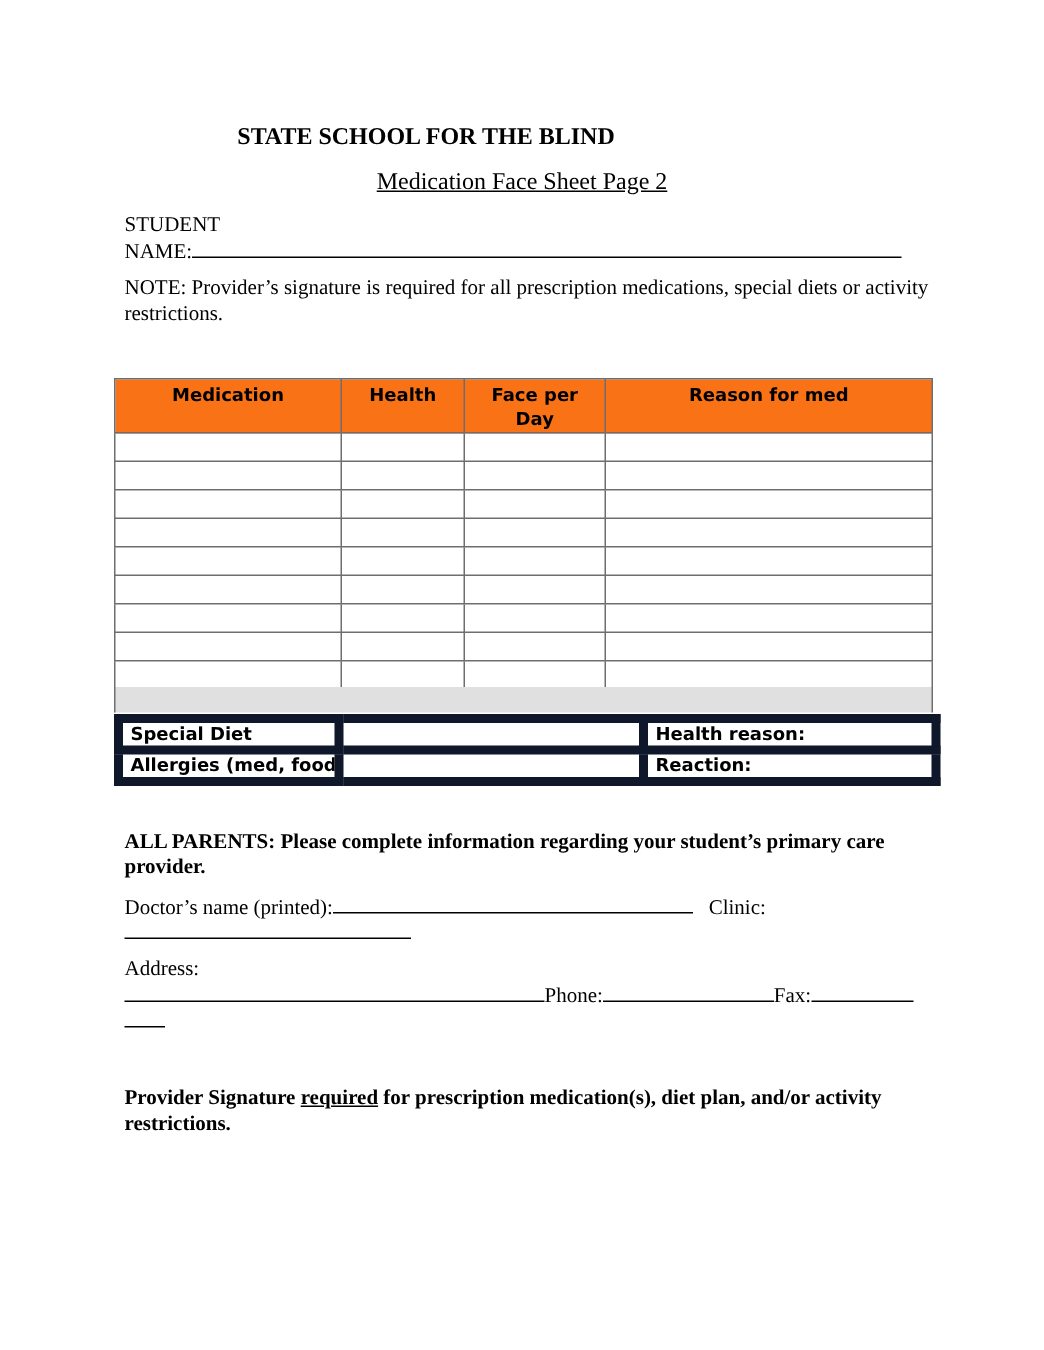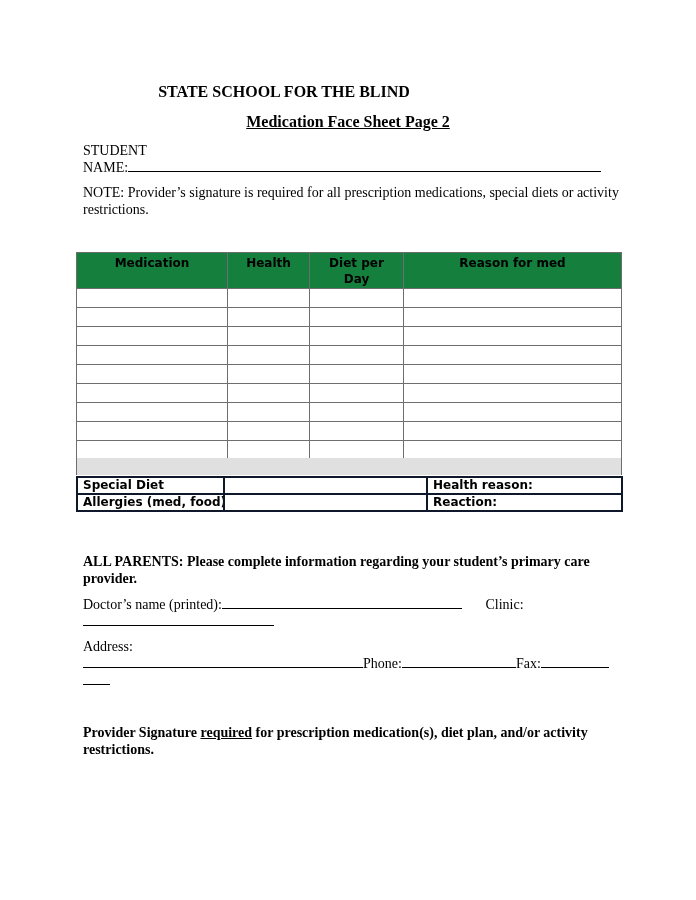--- a/index.html
+++ b/index.html
@@ -1,33 +1,33 @@
 <!DOCTYPE html>
 <html><head>
 <meta charset="utf-8">
 <style>
   html, body { margin:0; padding:0; background:#ffffff; }
   body { width:696px; height:900px; position:relative; overflow:hidden;
          font-family:"Liberation Serif", "DejaVu Serif", serif; color:#000; }
   .abs { position:absolute; }
   .title { left:0; width:568px; text-align:center; font-weight:bold; font-size:16px; }
-  .subtitle { left:0; width:696px; text-align:center; font-weight:bold; font-size:16px; }
+  .subtitle { left:0; width:696px; text-align:center; font-weight:normal; font-size:16px; }
   .subtitle span { text-decoration:underline; }
   .txt { font-size:14px; line-height:17px; }
   .bold { font-weight:bold; }
   .uline { display:inline-block; border-bottom:1px solid #000; height:12px; vertical-align:baseline; }
   table.med { position:absolute; left:76px; top:252px; width:545px; border-collapse:collapse; table-layout:fixed;
               font-family:"DejaVu Sans", "Liberation Sans", sans-serif; }
   table.med td, table.med th { border:1px solid #6e6e6e; padding:0; }
-  table.med th { background:#15803d; height:33px; font-size:12px; font-weight:bold; vertical-align:top;
+  table.med th { background:#f97316; height:33px; font-size:12px; font-weight:bold; vertical-align:top;
                  text-align:center; line-height:16px; padding-top:2px; }
   table.med td { height:18px; }
   table.low { position:absolute; left:76px; top:476px; width:545px; border-collapse:collapse; table-layout:fixed;
               font-family:"DejaVu Sans", "Liberation Sans", sans-serif; }
-  table.low td { border:2px solid #0f172a; height:15px; font-size:12px; font-weight:bold; padding:0 0 0 5px; line-height:15px; white-space:nowrap; overflow:hidden; }
+  table.low td { border:6px solid #0f172a; height:15px; font-size:12px; font-weight:bold; padding:0 0 0 5px; line-height:15px; white-space:nowrap; overflow:hidden; }
   .band { position:absolute; left:76px; top:458px; width:544px; height:17px; background:#e0e0e0;
           border-left:1px solid #6e6e6e; border-right:1px solid #6e6e6e; }
 </style>
 </head>
 <body>
 
 <div class="abs title" style="top:83px;">STATE SCHOOL FOR THE BLIND</div>
 <div class="abs subtitle" style="top:113px;"><span>Medication Face Sheet Page 2</span></div>
 
 <div class="abs txt" style="left:83px; top:142px;">STUDENT</div>
@@ -42,21 +42,21 @@
   <colgroup>
     <col style="width:151px">
       <col style="width:82px">
       <col style="width:94px">
       <col style="width:218px">
   </colgroup>
   <thead>
     <tr>
       <th>Medication</th>
       <th>Health</th>
-      <th><span>Diet per</span><br><span>Day</span></th>
+      <th><span>Face per</span><br><span>Day</span></th>
       <th>Reason for med</th>
     </tr>
   </thead>
   <tbody>
     <tr>
         <td></td>
         <td></td>
         <td></td>
         <td></td>
       </tr>
@@ -131,21 +131,21 @@
     <td>Reaction:</td>
   </tr>
 </tbody>
   </table>
 
 <div class="abs txt bold" style="left:83px; top:553px; white-space:nowrap;">ALL PARENTS:  Please complete information regarding your student’s primary care</div>
 <div class="abs txt bold" style="left:83px; top:570px;">provider.</div>
 
 <div class="abs txt" style="left:83px; top:596px; white-space:nowrap;">
   <span>Doctor’s name (printed):</span><span class="uline" style="width:240px;"></span>
-  <span style="margin-left:20px;">Clinic:</span>
+  <span style="margin-left:7px;">Clinic:</span>
 </div>
 <div class="abs" style="left:83px; top:625px; width:191px; border-bottom:1px solid #000;"></div>
 
 <div class="abs txt" style="left:83px; top:638px;">Address:</div>
 <div class="abs txt" style="left:83px; top:655px; white-space:nowrap;">
   <span class="uline" style="width:280px;"></span><span>Phone:</span><span class="uline" style="width:114px;"></span><span>Fax:</span><span class="uline" style="width:68px;"></span>
 </div>
 <div class="abs" style="left:83px; top:684px; width:27px; border-bottom:1px solid #000;"></div>
 
 <div class="abs txt bold" style="left:83px; top:724px; white-space:nowrap;">

